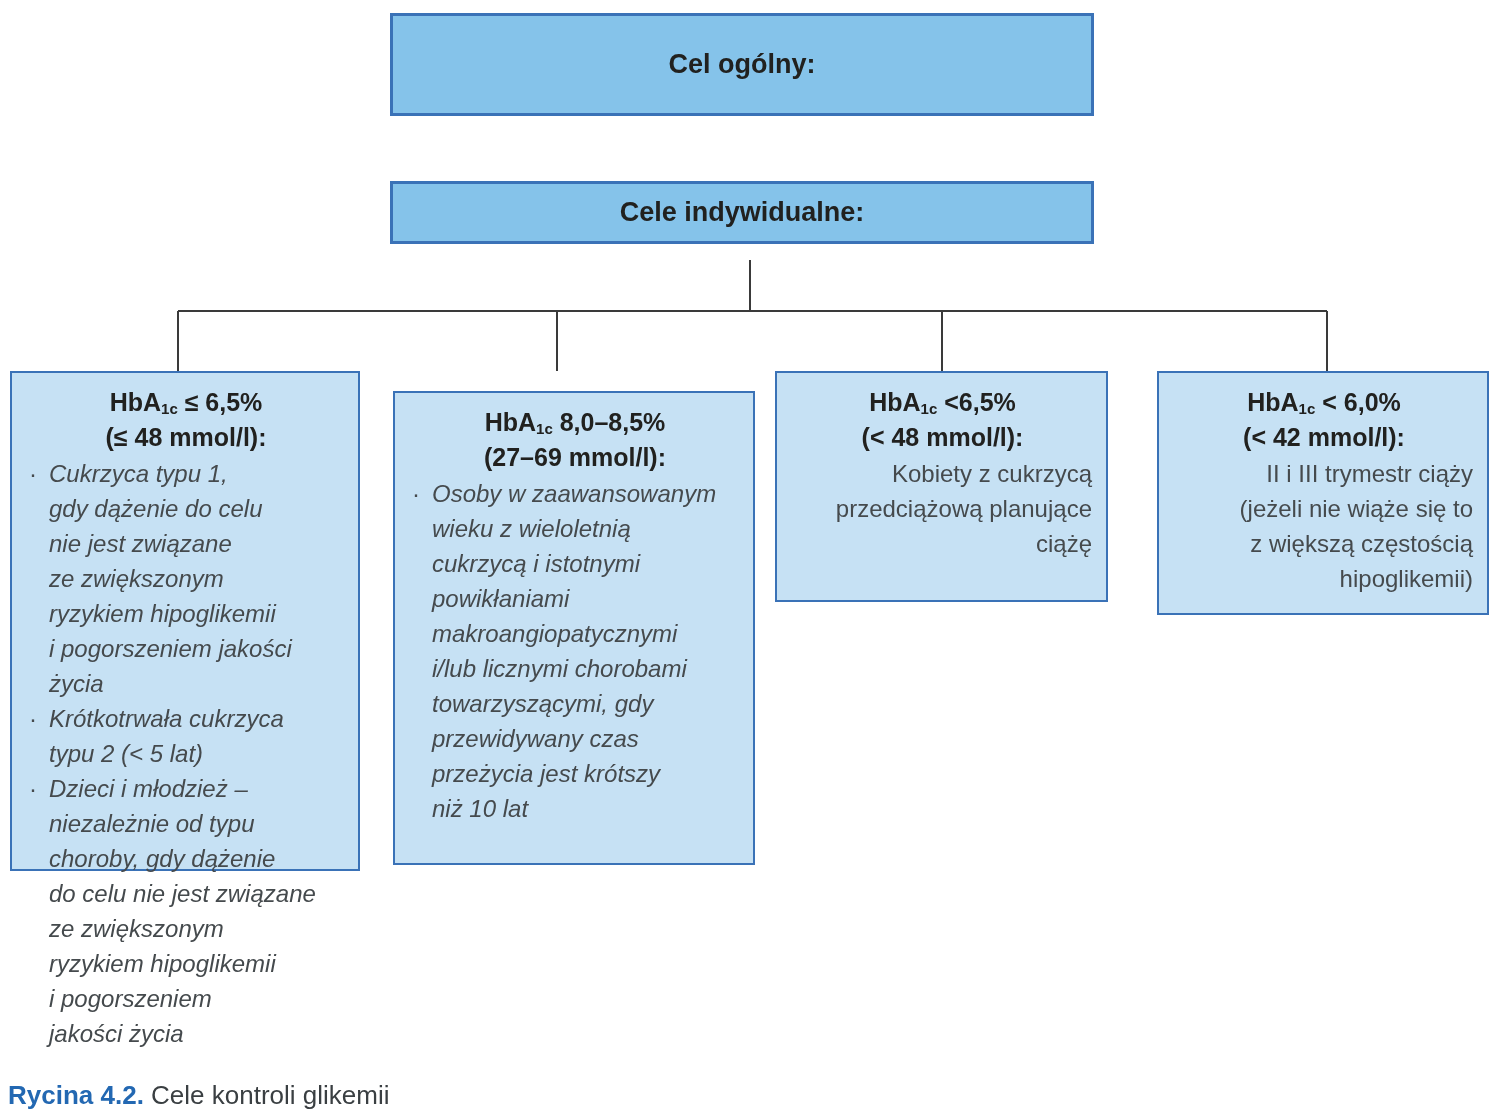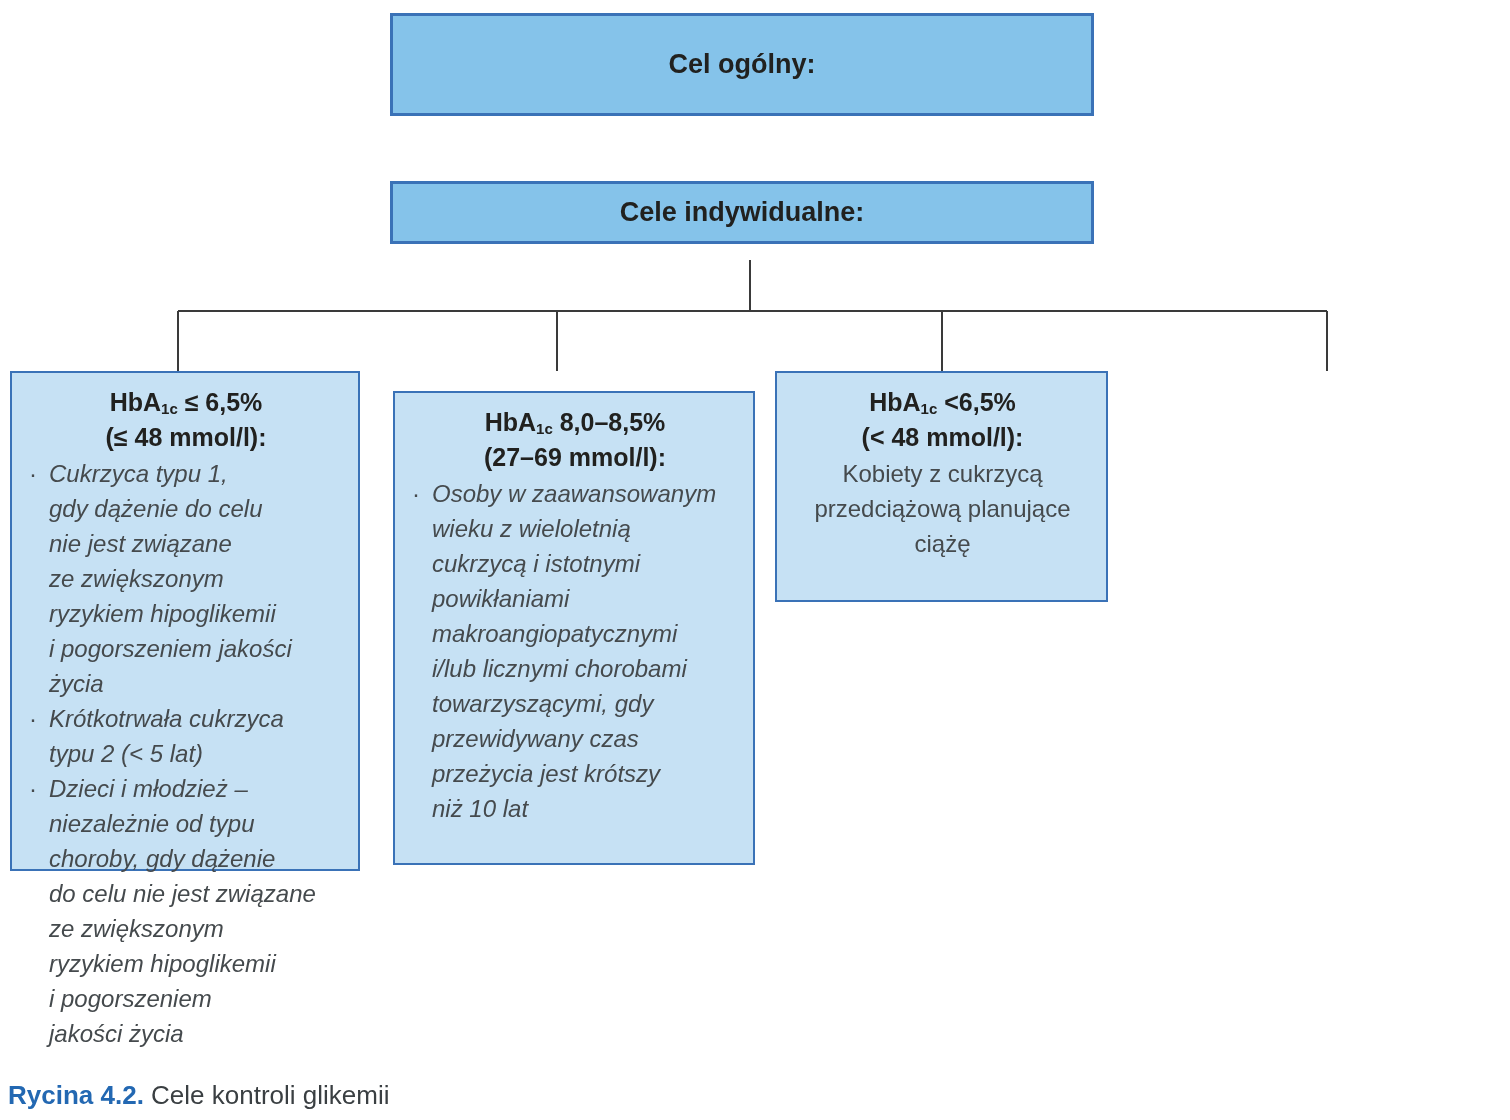--- a/index.html
+++ b/index.html
@@ -35,21 +35,21 @@
   }
   .child .hdr{
     text-align:center;font-weight:bold;font-size:25px;line-height:35px;
     color:var(--header-text);
   }
   sub.hba-sub{font-size:0.6em;line-height:0;position:relative;top:0.22em;vertical-align:baseline;}
   .bullets{margin-top:1px;}
   .bullet-item{display:flex;align-items:flex-start;}
   .bullet-item .dot{flex:none;width:20px;padding-left:1px;color:var(--body-text);}
   .bullet-item .bullet-text{white-space:pre-line;font-style:italic;}
-  .center-body{text-align:center;white-space:pre-line;margin-top:1px;}
+  .center-body{text-align:right;white-space:pre-line;margin-top:1px;}
   .box-a{left:10px;top:371px;width:350px;height:500px;}
   .box-b{left:393px;top:391px;width:362px;height:474px;}
   .box-c{left:775px;top:371px;width:333px;height:231px;}
   .box-d{left:1157px;top:371px;width:332px;height:244px;}
   .caption{
     position:absolute;left:8px;top:1080px;font-size:26px;line-height:30px;
   }
   .caption .cap-label{color:var(--caption-label-color);font-weight:bold;}
   .caption .cap-text{color:#3A3F42;}
 </style>
@@ -131,19 +131,27 @@
   </div>
 
   <div class="box child box-c">
     <div class="hdr"><span>HbA</span><sub class="hba-sub">1c</sub><span> &lt;6,5%</span></div>
     <div class="hdr">(&lt; 48 mmol/l):</div>
     <div class="center-body">Kobiety z cukrzycą
 przedciążową planujące
 ciążę</div>
   </div>
 
+  <div class="box child box-d">
+    <div class="hdr"><span>HbA</span><sub class="hba-sub">1c</sub><span> &lt; 6,0%</span></div>
+    <div class="hdr">(&lt; 42 mmol/l):</div>
+    <div class="center-body">II i III trymestr ciąży
+(jeżeli nie wiąże się to
+z większą częstością
+hipoglikemii)</div>
+  </div>
 
   <div class="caption">
     <span class="cap-label">Rycina 4.2.</span>
     <span class="cap-text">Cele kontroli glikemii</span>
   </div>
 
 </div>
 
 </body></html>

